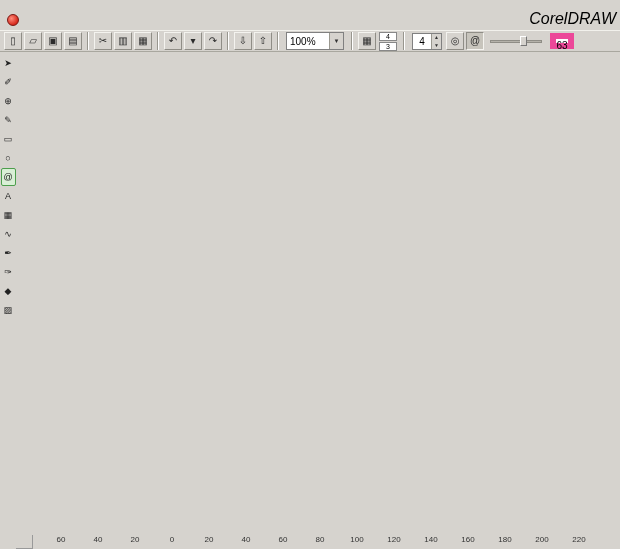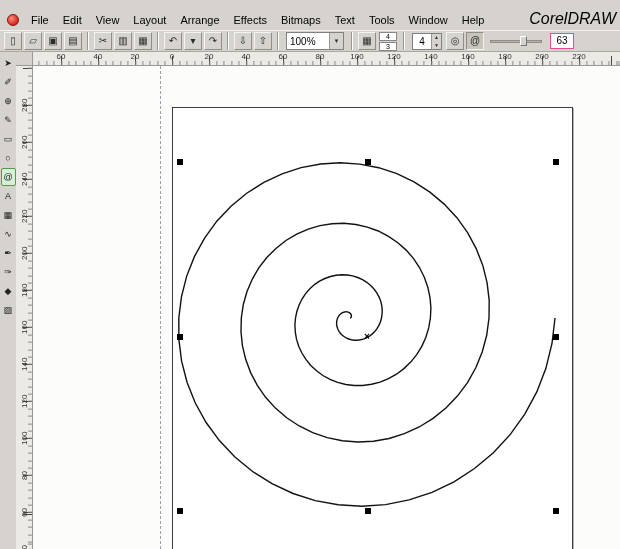--- a/index.html
+++ b/index.html
@@ -28,30 +28,30 @@
   .combo-arrow::after { content:"▼"; font-size:6px; color:#333; }
   .mini-col { display:flex; flex-direction:column; justify-content:center; margin:0 2px; }
   .mini-field { width:18px; height:9px; background:#fff; border:1px solid #888; font-size:7px; line-height:7px; text-align:center; color:#000; margin:0.5px 0; }
   .spinbox { display:flex; height:17px; border:1px solid #808080; background:#fff; margin:0 3px; }
   .spin-value { width:18px; font-size:10px; text-align:center; line-height:15px; color:#000; }
   .spin-arrows { width:10px; display:flex; flex-direction:column; background:#d6d3ce; border-left:1px solid #9a988f; }
   .spin-arrows i { flex:1; display:flex; align-items:center; justify-content:center; font-style:normal; font-size:5px; color:#333; }
   .slider { position:relative; width:52px; height:12px; margin:0 5px; }
   .slider-track { position:absolute; left:0; right:0; top:5px; height:3px; background:#b5b2aa; border:1px solid #8f8d86; }
   .slider-thumb { position:absolute; top:1px; left:58%; width:7px; height:10px; background:#d6d3ce; border:1px solid; border-color:#fff #777 #777 #fff; }
-  .field { width:24px; height:16px; background:#fff; border:1px solid #ec4899; font-size:10px; line-height:14px; text-align:center; color:#000; margin:0 3px; }
+  .field { width:24px; height:16px; background:#fff; border:6px solid #ec4899; font-size:10px; line-height:14px; text-align:center; color:#000; margin:0 3px; }
 
   
   .main { flex:1; display:flex; }
   .toolbox { width:16px; background:#d6d3ce; display:flex; flex-direction:column; align-items:center; padding-top:2px; }
   .tool { width:15px; height:18px; display:flex; align-items:center; justify-content:center; margin-bottom:1px; border:1px solid transparent; cursor:default; }
   .tool .tglyph { font-size:9px; color:#222; line-height:9px; }
   .tool.active { border:1px solid #4d9e4d; background:#d9efd6; border-radius:2px; }
 
-  .workarea { flex:1; display:flex; flex-direction:column; }
+  .workarea { flex:1; display:flex; flex-direction:row;align-items:flex-end; }
   .ruler-row { display:flex; height:14px; }
   .ruler-corner { width:17px; height:14px; background:#d6d3ce; border-right:1px solid #999; border-bottom:1px solid #999; }
   .hruler { position:relative; flex:1; height:14px; background-color:#eceae4; border-bottom:1px solid #999;
     background-image:
       repeating-linear-gradient(90deg,#8a8a8a 0 1px,transparent 1px 7.4px),
       repeating-linear-gradient(90deg,#444 0 1px,transparent 1px 37px);
     background-size:100% 4px,100% 9px;
     background-position:-1.6px 100%,-9px 100%;
     background-repeat:repeat-x,repeat-x; }
   .hlabels { position:absolute; inset:0; display:flex; padding-left:9.5px; }
@@ -77,34 +77,20 @@
   .handle { position:absolute; width:6px; height:6px; background:#000; }
   .marker { position:absolute; font-size:10px; font-weight:bold; color:#000; line-height:10px; }
 </style>
 </head>
 <body>
 
 <div class="app">
 
   <div class="menubar">
     <span class="appicon"></span>
-    <div class="menus">
-
-    <span class="menu-item">File</span>
-        <span class="menu-item">Edit</span>
-        <span class="menu-item">View</span>
-        <span class="menu-item">Layout</span>
-        <span class="menu-item">Arrange</span>
-        <span class="menu-item">Effects</span>
-        <span class="menu-item">Bitmaps</span>
-        <span class="menu-item">Text</span>
-        <span class="menu-item">Tools</span>
-        <span class="menu-item">Window</span>
-        <span class="menu-item">Help</span>
-      </div>
     <span class="wtitle">CorelDRAW</span>
   </div>
 
   <div class="toolbar">
     <div class="tb-buttons">
 
     <span class="tbtn">
           <span class="tglyph">▯</span>
         </span>
         <span class="tbtn">

